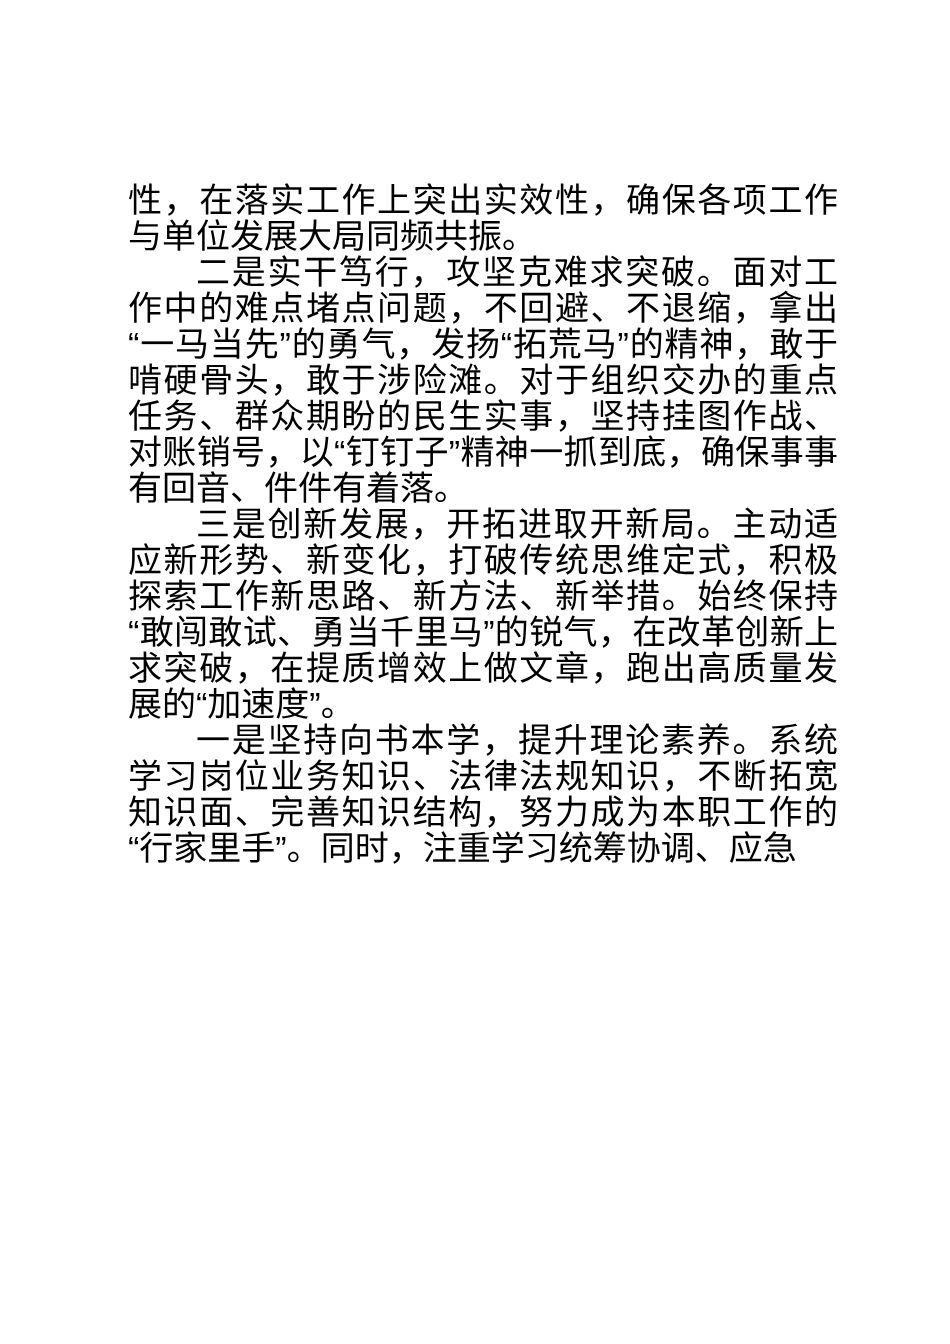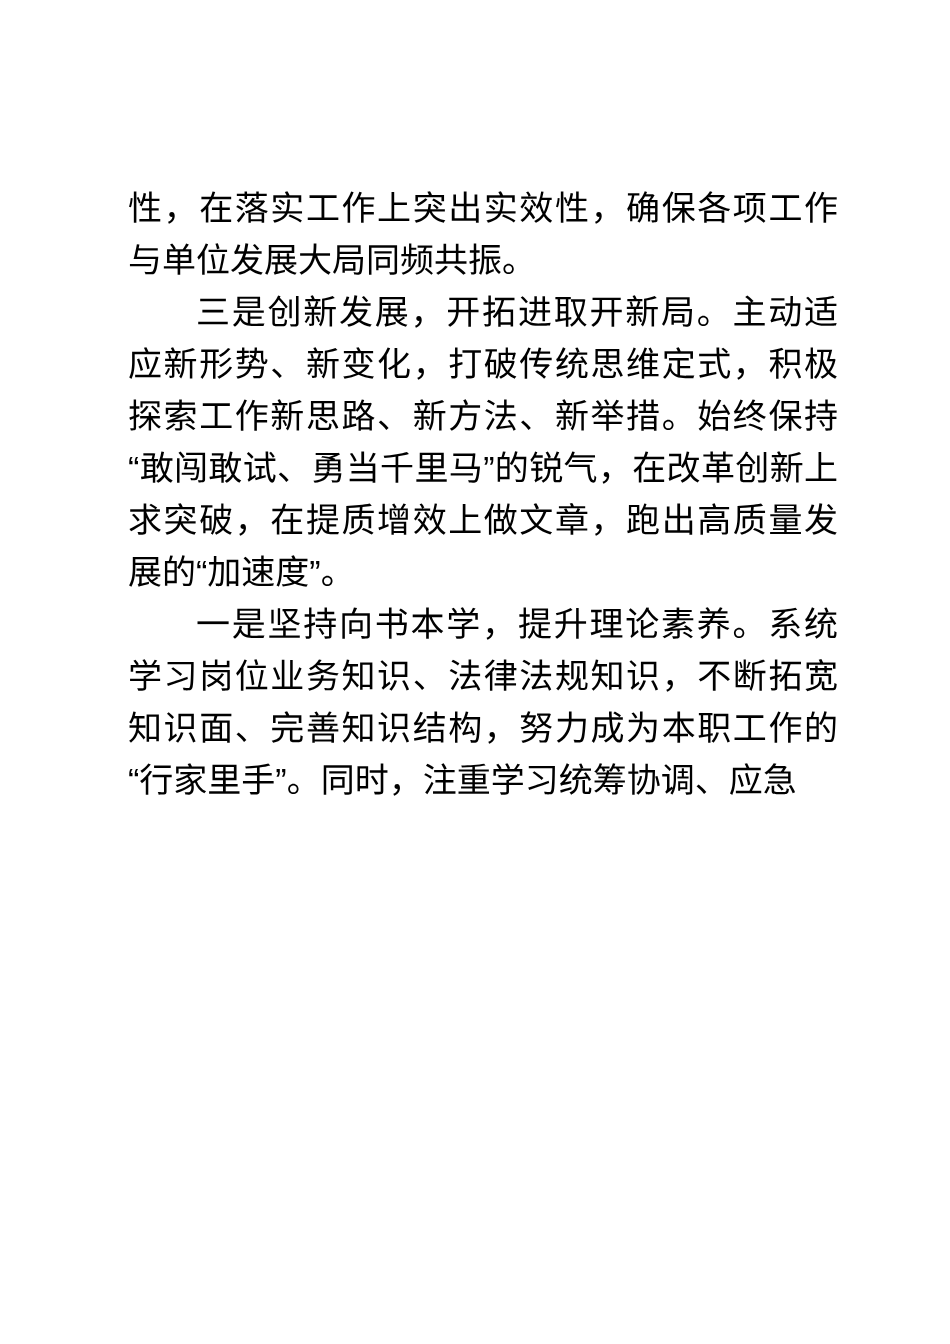--- a/index.html
+++ b/index.html
@@ -29,21 +29,21 @@
     left: 128px;
     top: 182px;
     width: 710px;
     color: #000000;
   }
 
   .para {
     margin: 0;
     padding: 0;
     font-size: 34px;
-    line-height: 52px;
+    line-height: 36px;
     text-align: justify;
     text-justify: inter-ideograph;
     text-indent: 0;
     letter-spacing: 0;
     word-break: break-all;
     font-weight: 400;
     -webkit-font-smoothing: antialiased;
   }
 
   .para.indent {
@@ -56,20 +56,21 @@
   }
 </style>
 </head>
 <body>
 
 <div class="page">
   <div class="text-body">
 
     <p class="para cont">性，在落实工作上突出实效性，确保各项工作与单位发展大局同频共振。</p>
 
+    <p class="para indent">二是实干笃行，攻坚克难求突破。面对工作中的难点堵点问题，不回避、不退缩，拿出“一马当先”的勇气，发扬“拓荒马”的精神，敢于啃硬骨头，敢于涉险滩。对于组织交办的重点任务、群众期盼的民生实事，坚持挂图作战、对账销号，以“钉钉子”精神一抓到底，确保事事有回音、件件有着落。</p>
 
     <p class="para indent">三是创新发展，开拓进取开新局。主动适应新形势、新变化，打破传统思维定式，积极探索工作新思路、新方法、新举措。始终保持“敢闯敢试、勇当千里马”的锐气，在改革创新上求突破，在提质增效上做文章，跑出高质量发展的“加速度”。</p>
 
 
     <p class="para indent">一是坚持向书本学，提升理论素养。系统学习岗位业务知识、法律法规知识，不断拓宽知识面、完善知识结构，努力成为本职工作的“行家里手”。同时，注重学习统筹协调、应急</p>
 
   </div>
 </div>
 
 </body></html>

